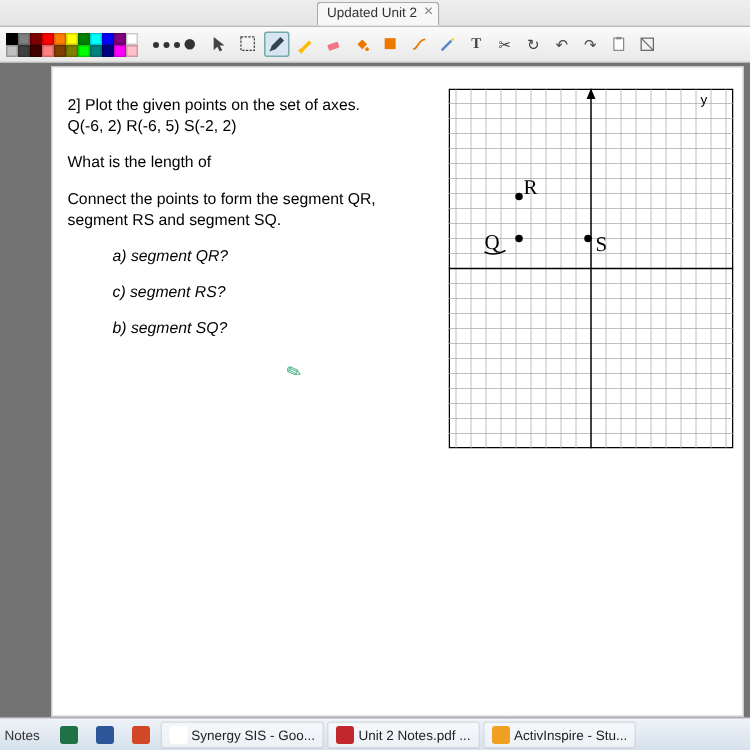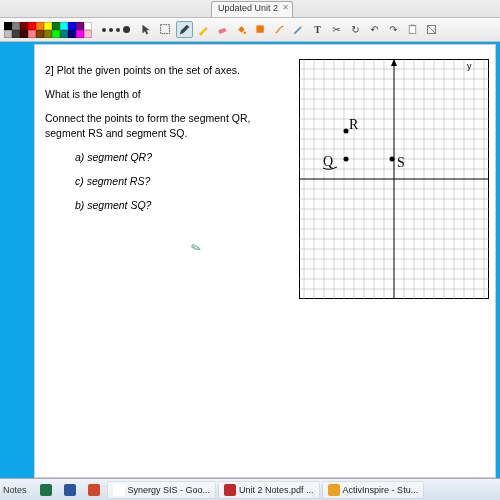--- a/index.html
+++ b/index.html
@@ -16,21 +16,21 @@
   .swatches { display: grid; grid-template-columns: repeat(11, 8px); grid-template-rows: repeat(2, 8px); gap: 0; padding: 3px 4px; align-content: center; }
   .sw { width: 8px; height: 8px; border: 0.5px solid rgba(0,0,0,0.2); }
   .dots { display: flex; align-items: center; gap: 3px; padding: 0 6px; }
   .dot { width: 4px; height: 4px; border-radius: 50%; background: #333; }
   .dot.big { width: 7px; height: 7px; }
   .toolbar { display: flex; align-items: center; gap: 2px; padding: 0 2px; }
   .tbtn { width: 17px; height: 17px; display: flex; align-items: center; justify-content: center; border-radius: 2px; color: #444; font-size: 10px; }
   .tbtn svg { width: 13px; height: 13px; }
 
   
-  .workspace { position: absolute; top: 42px; left: 0; right: 0; bottom: 22px; background: #0ea5e9; display: flex; }
+  .workspace { position: absolute; top: 42px; left: 0; right: 0; bottom: 22px; background: #737373; display: flex; }
   .paper { margin: 2px 4px 0 34px; background: #fff; border: 1px solid #ccc; flex: 1; position: relative; }
 
   .problem { position: absolute; left: 10px; top: 18px; width: 220px; font-family: Arial, sans-serif; color: #000; font-size: 10.5px; line-height: 1.35; }
   .problem p { margin-bottom: 10px; }
   .problem .sub { padding-left: 30px; margin-bottom: 10px; font-style: italic; }
 
   
   .graph { position: absolute; right: 6px; top: 14px; width: 190px; height: 240px; }
   .graph svg { width: 100%; height: 100%; }
 
@@ -151,21 +151,21 @@
           <path d="M3 3l10 10" stroke="#666"></path>
         </svg>
       </span>
   </div>
 </div>
 
 <div class="workspace">
   <div class="paper">
     <div class="problem">
       <p><span>2] Plot the given points on the set of axes.</span><br>
-         </p>
+         <span>Q(-6, 2) R(-6, 5) S(-2, 2)</span></p>
       <p>What is the length of</p>
       <p>Connect the points to form the segment QR, segment RS and segment SQ.</p>
       <p class="sub">a) segment QR?</p>
       <p class="sub">c) segment RS?</p>
       <p class="sub">b) segment SQ?</p>
     </div>
     <span class="pen">✎</span>
 
     <div class="graph">
       <svg viewBox="0 0 190 240">

